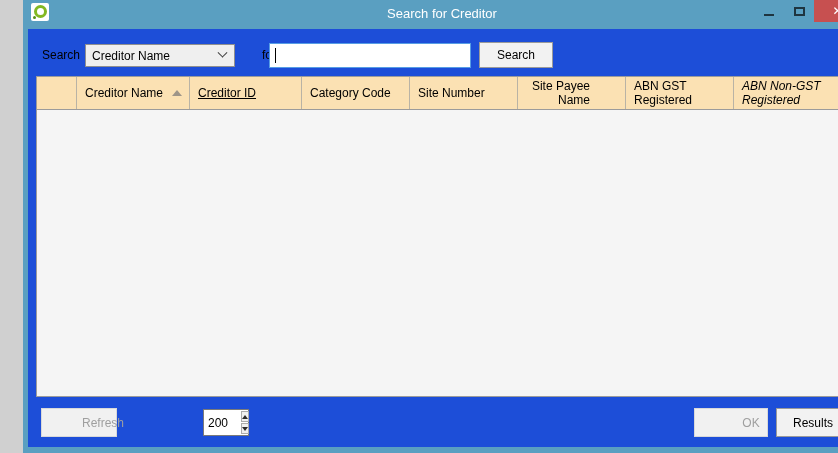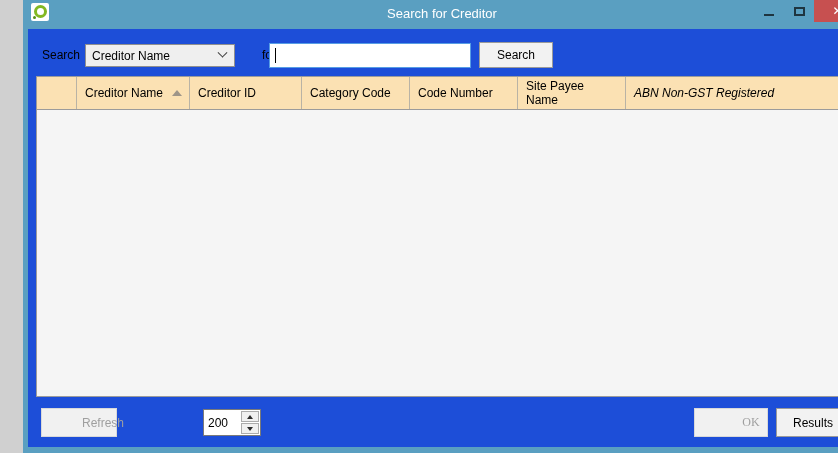--- a/index.html
+++ b/index.html
@@ -33,38 +33,38 @@
     border:1px solid #569de5; background:#fff; padding:2px 5px; font:inherit; outline:none; }
   .caret { position:absolute; left:247px; top:19px; width:1px; height:15px; background:#000; }
   .btn { font:inherit; background:#f2f2f2; border:1px solid #9a9a9a; color:#000; cursor:default; }
   .btn:disabled, .btn.disabled { background:#f1f1f1; border-color:#d9d9d9; color:#9f9f9f;padding-left:40px; }
   .search-btn { position:absolute; left:451px; top:13px; width:74px; height:26px; }
   
   .grid { position:absolute; left:8px; top:47px; width:812px; height:321px;
     border:1px solid #9b9b9b; background:#f5f5f5; display:flex; flex-direction:column; }
   .grid-header { display:flex; height:33px; background:#fbe1b3; border-bottom:1px solid #9b9b9b; flex:none; }
   .gh-cell { border-right:1px solid #b9b3a5; padding:2px 4px 2px 8px; display:flex; align-items:center; line-height:14px; overflow:hidden; }
-  .c0 { width:40px; } .c1 { width:113px; } .c2 { width:112px; }
+  .c0 { width:40px; } .c1 { width:113px; } .c2 { width:112px;text-decoration:underline; }
   .c3, .c4, .c5, .c6 { width:108px; }
   .c7 { flex:1; border-right:none;font-style:italic; }
-  .c5 .gh-label { width:64px; }
+  .c5 .gh-label { width:64px;text-align:right; }
   .sort-arrow { margin-left:auto; margin-right:3px; width:0; height:0;
     border-left:5px solid transparent; border-right:5px solid transparent; border-bottom:6px solid #9e9588; }
   .grid-body { flex:1; background:#f5f5f5; }
   
   .refresh-btn { position:absolute; left:13px; top:379px; width:76px; height:29px; }
   .max-label { position:absolute; left:106px; top:379px; height:29px; line-height:29px; }
-  .spinner { position:absolute; left:175px; top:380px; width:58px; height:27px;
+  .spinner { position:absolute; left:175px; top:380px; width:46px; height:27px;
     border:1px solid #7a7a7a; background:#fff; display:flex; }
   .spinner input { width:36px; border:none; padding:2px 4px; font:inherit; outline:none; background:#fff; }
   .spin-buttons { flex:1; display:flex; flex-direction:column; padding:1px; gap:1px; }
   .spin-btn { flex:1; background:#f0f0f0; border:1px solid #ababab; display:flex; align-items:center; justify-content:center; }
   .tri-up   { width:0; height:0; border-left:3.5px solid transparent; border-right:3.5px solid transparent; border-bottom:4px solid #2b2b2b; }
   .tri-down { width:0; height:0; border-left:3.5px solid transparent; border-right:3.5px solid transparent; border-top:4px solid #2b2b2b; }
-  .ok-btn     { position:absolute; left:666px; top:379px; width:74px; height:29px;font-family:Liberation Serif, serif; }
+  .ok-btn     { position:absolute; left:666px; top:379px; width:74px; height:29px; }
   .cancel-btn { position:absolute; left:748px; top:379px; width:74px; height:29px; }
   .resize-grip { position:absolute; right:1px; bottom:1px; width:13px; height:13px; }
 </style>
 </head>
 <body>
 
 <div class="window">
 
   <div class="titlebar">
     <div class="app-icon">
@@ -110,24 +110,27 @@
           <span class="gh-label">Creditor Name</span>
           <span class="sort-arrow"></span>
         </div>
         <div class="gh-cell c2">
           <span class="gh-label">Creditor ID</span>
         </div>
         <div class="gh-cell c3">
           <span class="gh-label">Category Code</span>
         </div>
         <div class="gh-cell c4">
-          <span class="gh-label">Code Number</span>
+          <span class="gh-label">Site Number</span>
         </div>
         <div class="gh-cell c5">
           <span class="gh-label">Site Payee Name</span>
+        </div>
+        <div class="gh-cell c6">
+          <span class="gh-label">ABN GST Registered</span>
         </div>
         <div class="gh-cell c7">
           <span class="gh-label">ABN Non-GST Registered</span>
         </div>
       </div>
       <div class="grid-body"></div>
     </div>
 
     <button class="btn refresh-btn" disabled="">Refresh</button>
 

